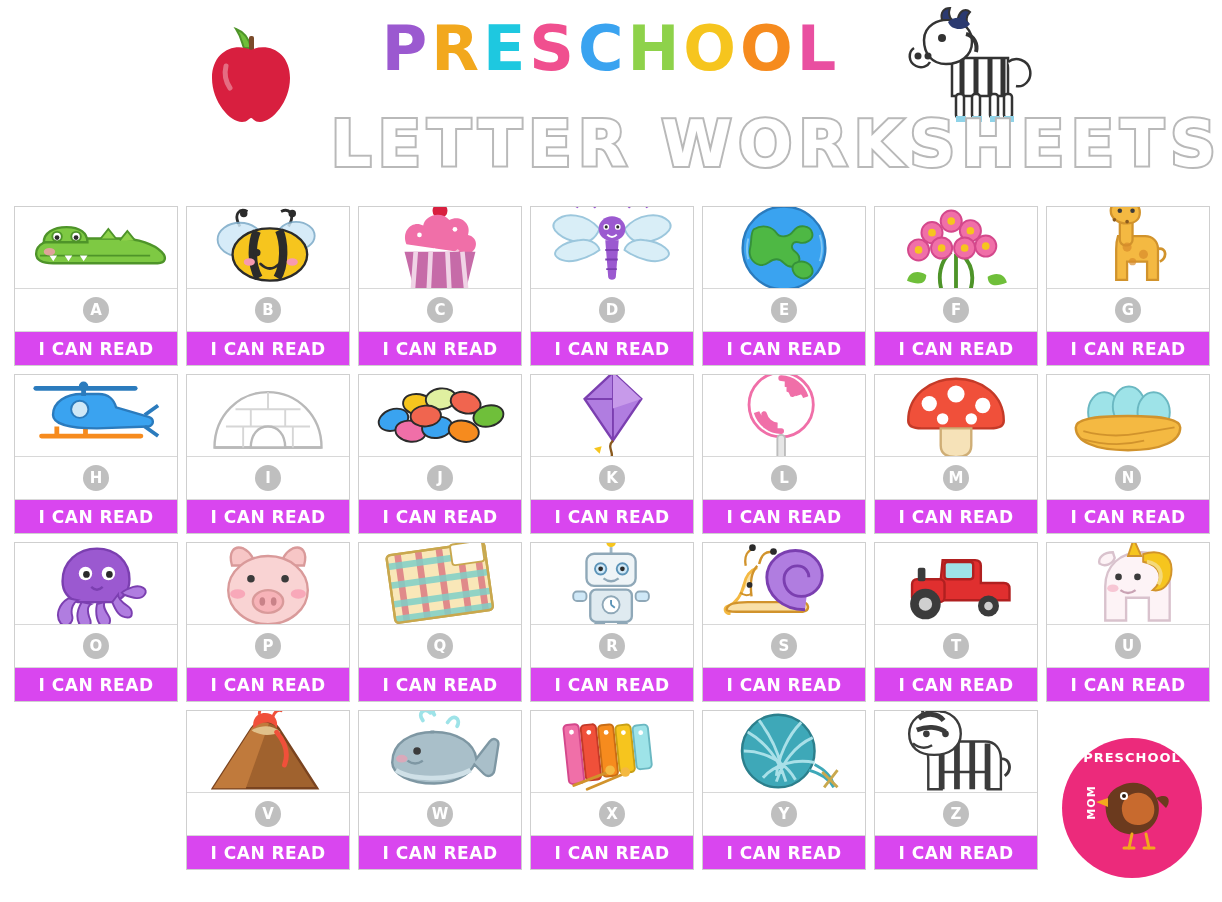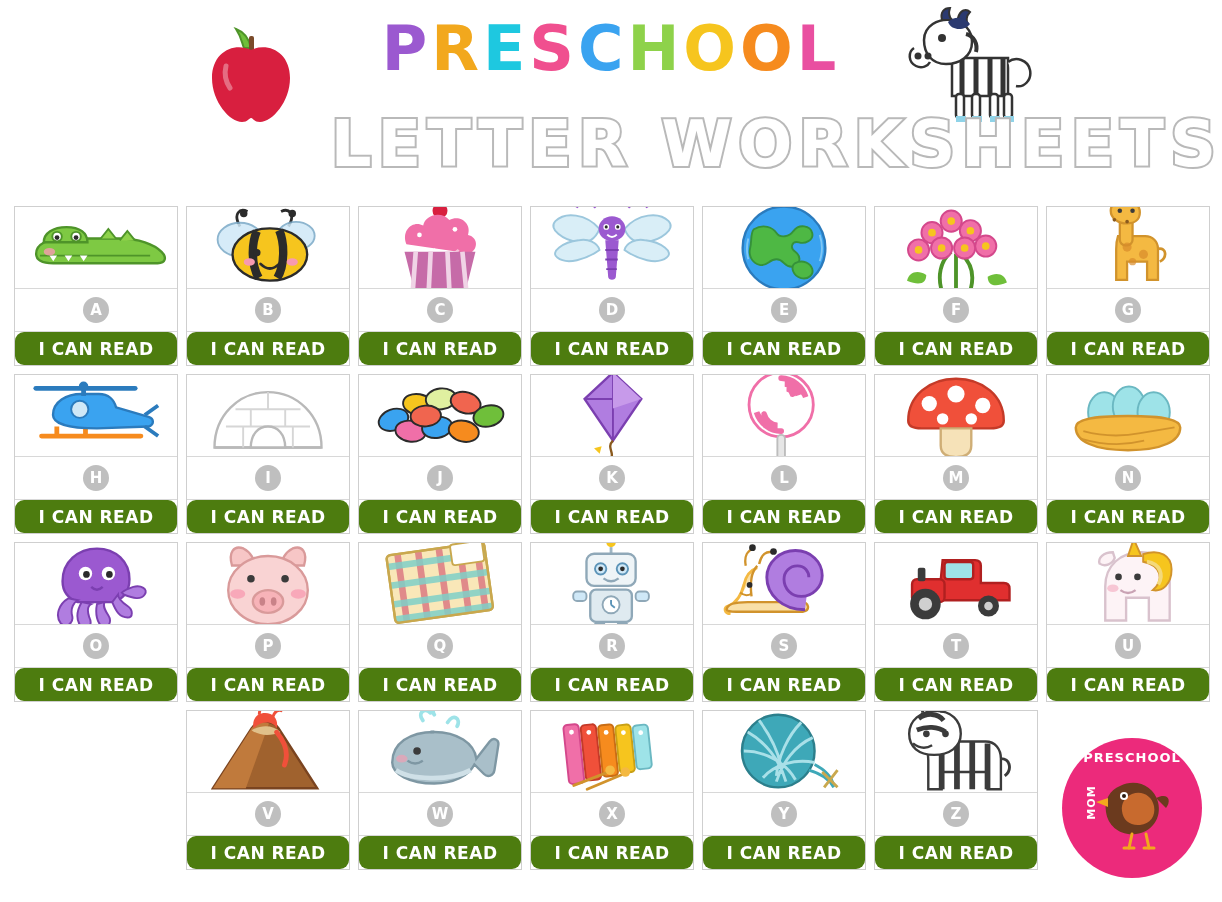--- a/index.html
+++ b/index.html
@@ -104,30 +104,29 @@
     color: #ffffff;
     font-family: "DejaVu Sans", sans-serif;
     font-weight: bold;
     font-size: 15px;
     display: flex;
     align-items: center;
     justify-content: center;
   }
   .card-band {
     flex: 1 1 auto;
-    background: #4d7c0f;
+    background: #d946ef;
     color: #ffffff;
     display: flex;
     align-items: center;
     justify-content: center;
     font-family: "DejaVu Sans", sans-serif;
     font-weight: bold;
     font-size: 17px;
     letter-spacing: 0.5px;
-    border-radius: 9px;
   }
 
   
   #logo {
     position: absolute;
     right: 20px; bottom: 24px;
     width: 140px; height: 140px;
     border-radius: 50%;
     background: #ec2a7b;
     display: flex;

